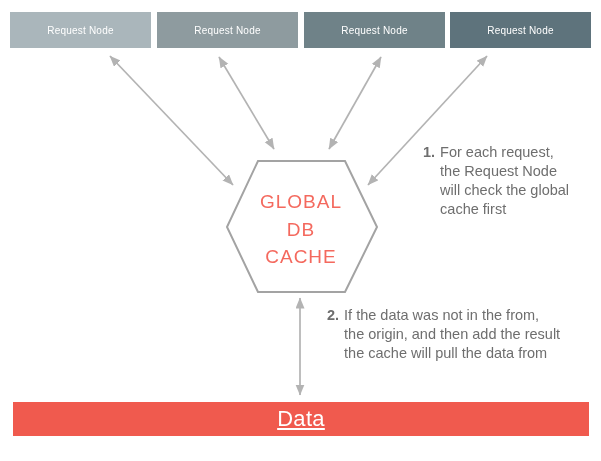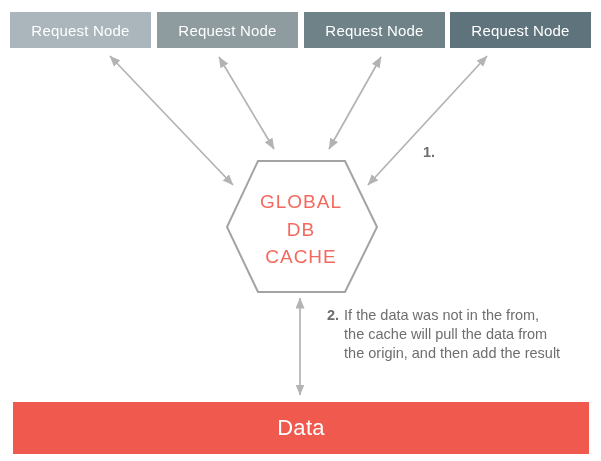--- a/index.html
+++ b/index.html
@@ -7,41 +7,41 @@
     position:relative;
     width:601px;height:461px;
     background:#ffffff;
     font-family:"Liberation Sans", sans-serif;
     overflow:hidden;
   }
   .node-row .node{
     position:absolute;
     top:12px;height:36px;width:141px;
     display:flex;align-items:center;justify-content:center;
-    color:#ffffff;font-size:15px;letter-spacing:.2px;
+    color:#ffffff;font-size:10px;letter-spacing:.2px;
   }
   .node1{left:10px;}
   .node2{left:157px;}
   .node3{left:304px;}
   .node4{left:450px;}
   svg.layer{position:absolute;left:0;top:0;width:601px;height:461px;}
   .hex-label{font-size:19px;letter-spacing:1px;text-anchor:middle;}
   .note{
     position:absolute;
     display:flex;align-items:flex-start;
     color:#6e6e6e;font-size:14.5px;line-height:19px;
   }
   .note .num{font-weight:bold;margin-right:5px;}
   .note1{left:423px;top:143px;}
   .note2{left:327px;top:306px;}
   .data-bar{
     position:absolute;
-    left:13px;top:402px;width:576px;height:52px;
+    left:13px;top:402px;width:576px;height:34px;
     display:flex;align-items:center;justify-content:center;
-    color:#ffffff;font-size:22px;letter-spacing:.3px;
+    color:#ffffff;font-size:22px;letter-spacing:.3px;text-decoration:underline;
   }
 </style>
 </head>
 <body>
 
 <div class="canvas">
 
   <div class="node-row">
     <div class="node node1" style="background: rgb(170, 182, 187);">
       <span>Request Node</span>
@@ -74,28 +74,34 @@
 
     <polygon points="227,227 258,161 345,161 377,227 345,292 258,292" stroke-width="2" stroke="#a3a3a3" fill="#ffffff"></polygon>
 
     <text class="hex-label" x="301" y="208" fill="#f4695e">GLOBAL</text>
     <text class="hex-label" x="301" y="236" fill="#f4695e">DB</text>
     <text class="hex-label" x="301" y="263" fill="#f4695e">CACHE</text>
   </svg>
 
   <div class="note note1">
     <span class="num">1.</span>
+    <div>
+      <div>For each request,</div>
+      <div>the Request Node</div>
+      <div>will check the global</div>
+      <div>cache first</div>
+    </div>
   </div>
 
   <div class="note note2">
     <span class="num">2.</span>
     <div>
       <div>If the data was not in the from,</div>
+      <div>the origin, and then add the result</div>
       <div>the cache will pull the data from</div>
-      <div>the origin, and then add the result</div>
     </div>
   </div>
 
   <div class="data-bar" style="background: rgb(240, 90, 78);">
     <span>Data</span>
   </div>
 
 </div>
 
 </body></html>

